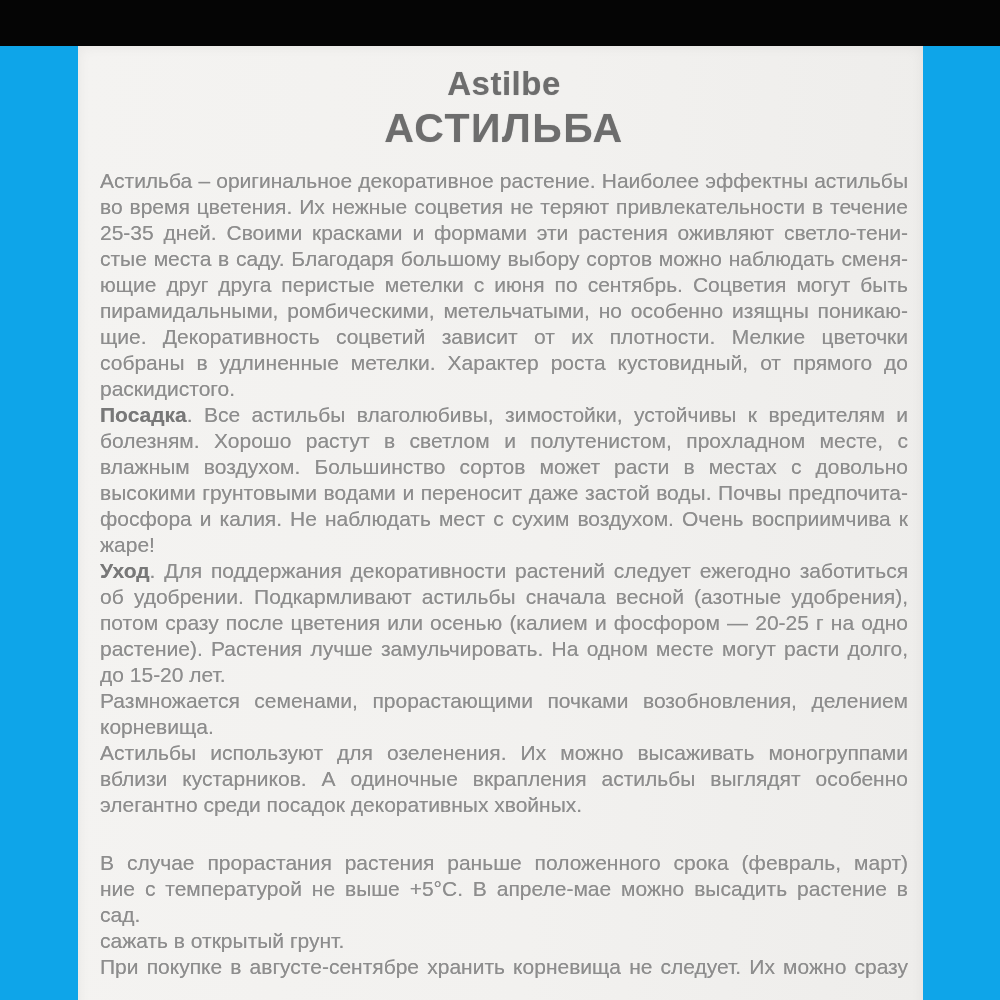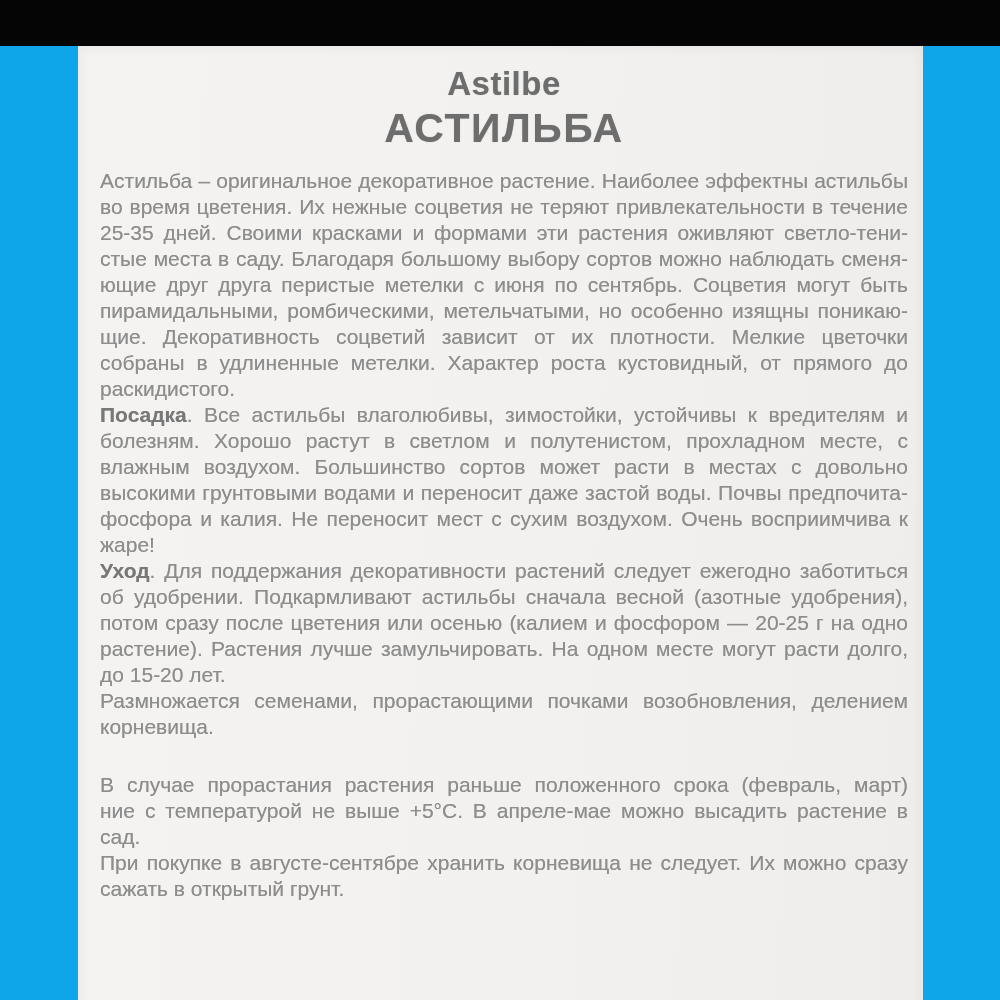--- a/index.html
+++ b/index.html
@@ -93,41 +93,46 @@
           <div class="ln">щие. Декоративность соцветий зависит от их плотности. Мелкие цветочки</div>
           <div class="ln">собраны в удлиненные метелки. Характер роста кустовидный, от прямого до</div>
           <div class="ln last">раскидистого.</div>
         </div>
 
         <div class="para">
           <div class="ln"><span class="lead">Посадка</span><span>. Все астильбы влаголюбивы, зимостойки, устойчивы к вредителям и</span></div>
           <div class="ln">болезням. Хорошо растут в светлом и полутенистом, прохладном месте, с</div>
           <div class="ln">влажным воздухом. Большинство сортов может расти в местах с довольно</div>
           <div class="ln">высокими грунтовыми водами и переносит даже застой воды. Почвы предпочита-</div>
-          <div class="ln">фосфора и калия. Не переносит мест с сухим воздухом. Очень восприимчива к</div>
+          <div class="ln">фосфора и калия. Не наблюдать мест с сухим воздухом. Очень восприимчива к</div>
           <div class="ln last">жаре!</div>
         </div>
 
         <div class="para">
           <div class="ln"><span class="lead">Уход</span><span>. Для поддержания декоративности растений следует ежегодно заботиться</span></div>
           <div class="ln">об удобрении. Подкармливают астильбы сначала весной (азотные удобрения),</div>
           <div class="ln">потом сразу после цветения или осенью (калием и фосфором — 20-25 г на одно</div>
           <div class="ln">растение). Растения лучше замульчировать. На одном месте могут расти долго,</div>
           <div class="ln last">до 15-20 лет.</div>
         </div>
 
         <div class="para">
           <div class="ln">Размножается семенами, прорастающими почками возобновления, делением</div>
           <div class="ln last">корневища.</div>
         </div>
 
+        <div class="para">
+          <div class="ln">Астильбы используют для озеленения. Их можно высаживать моногруппами</div>
+          <div class="ln">вблизи кустарников. А одиночные вкрапления астильбы выглядят особенно</div>
+          <div class="ln last">элегантно среди посадок декоративных хвойных.</div>
+        </div>
 
         <div class="para gap">
           <div class="ln">В случае прорастания растения раньше положенного срока (февраль, март)</div>
           <div class="ln">ние с температурой не выше +5°С. В апреле-мае можно высадить растение в сад.</div>
+          <div class="ln last">сажать в открытый грунт.</div>
           <div class="ln">При покупке в августе-сентябре хранить корневища не следует. Их можно сразу</div>
-          <div class="ln last">сажать в открытый грунт.</div>
         </div>
 
       </div>
     </div>
   </div>
 </div>
 
 </body></html>

